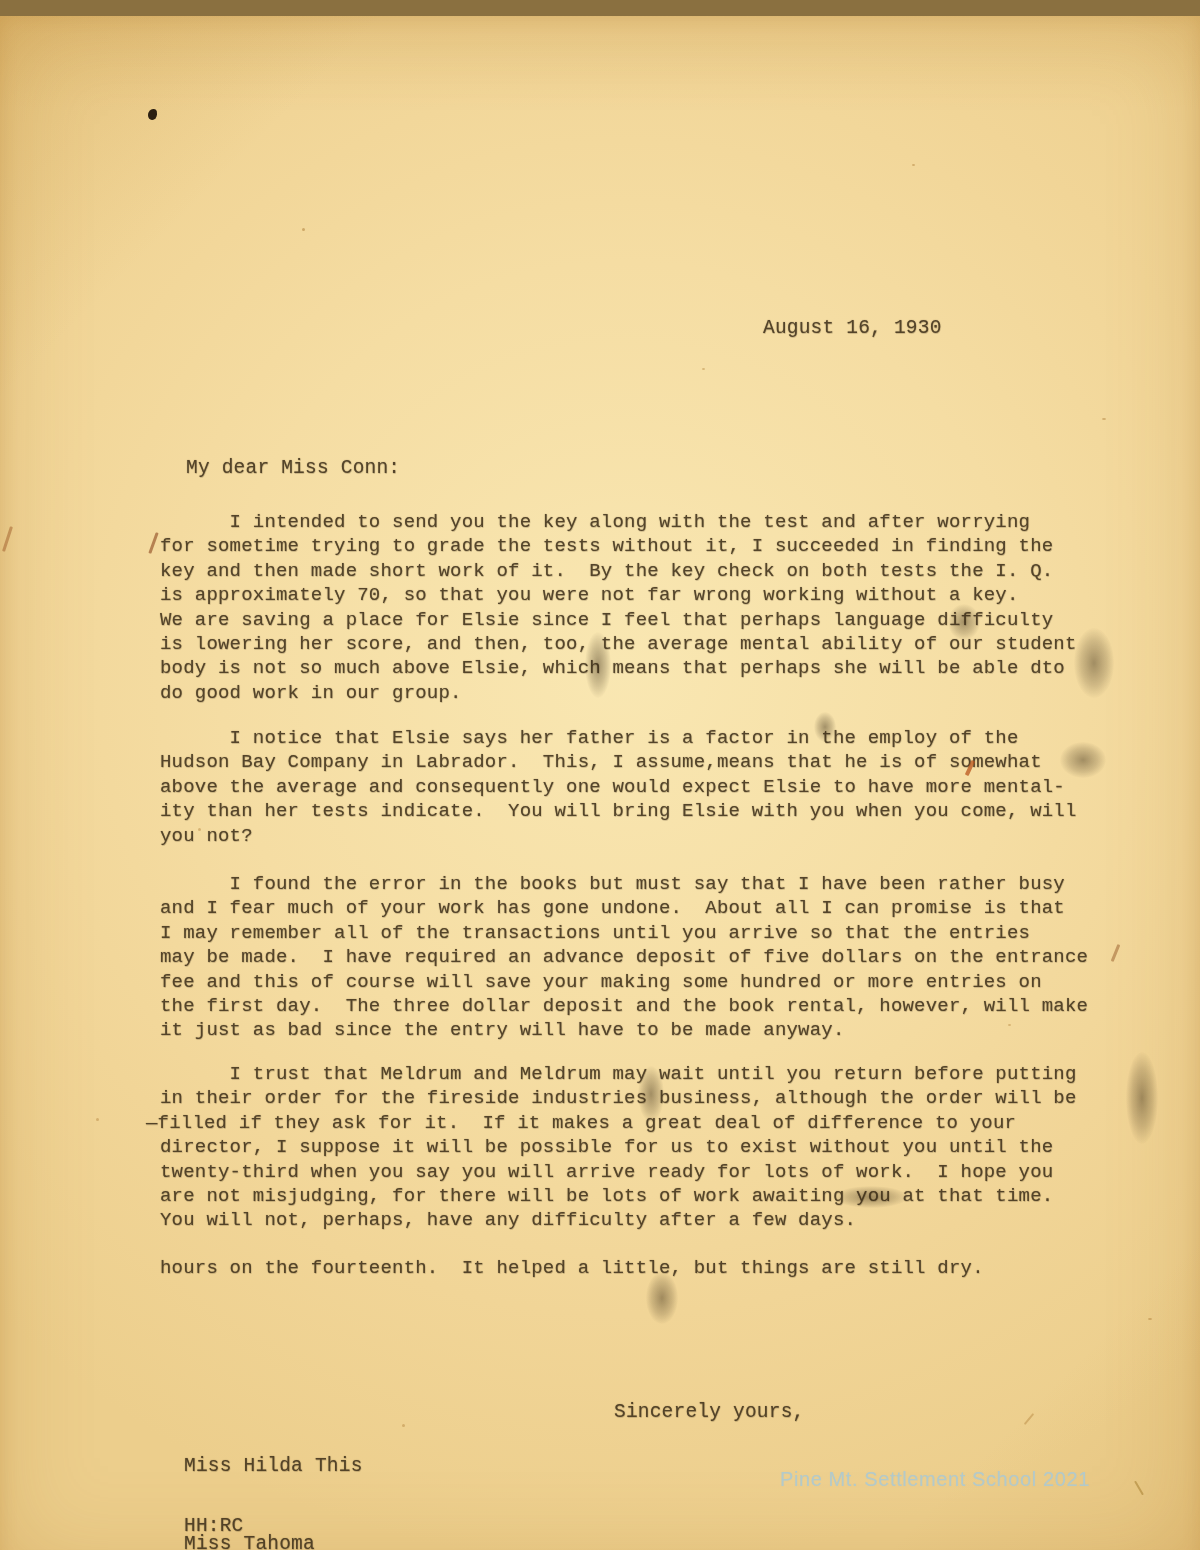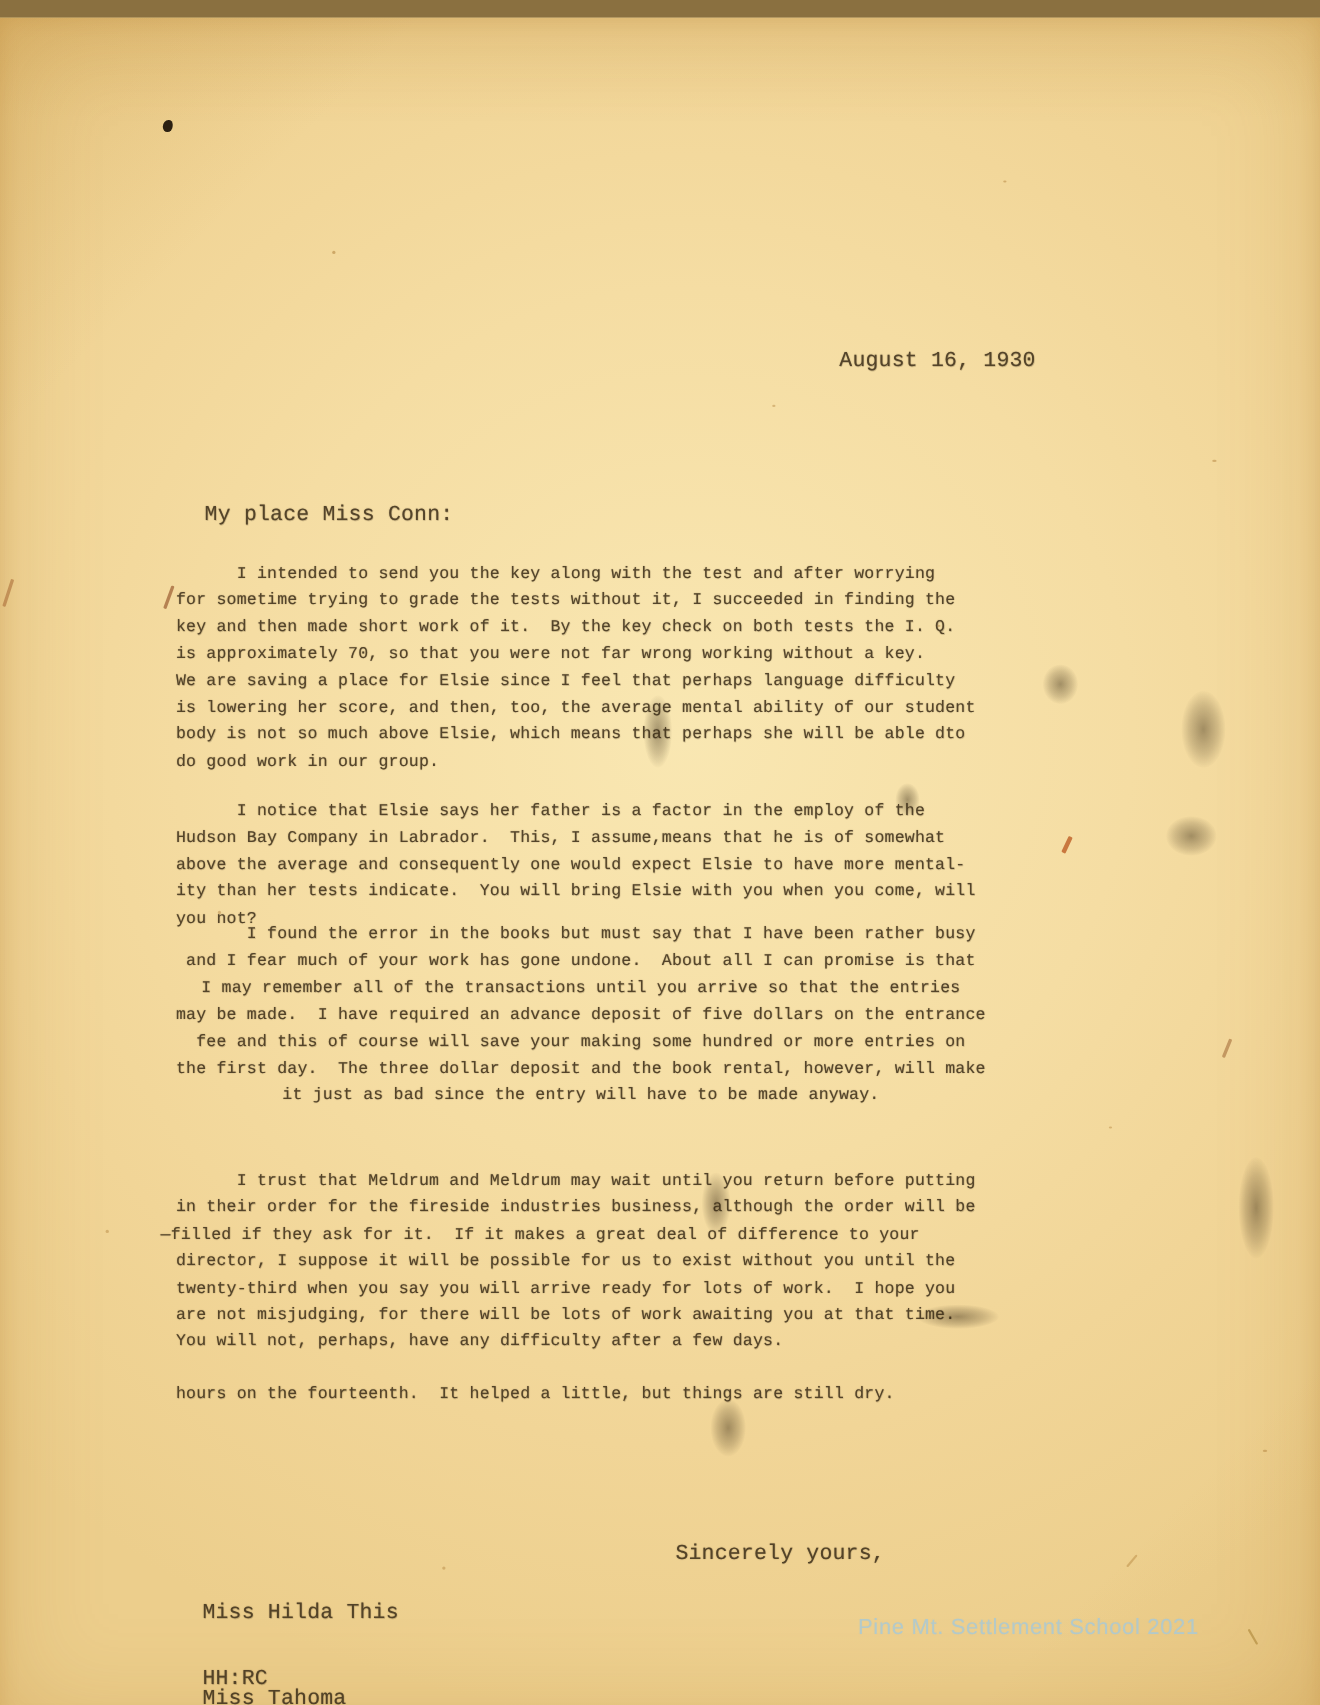--- a/index.html
+++ b/index.html
@@ -24,22 +24,22 @@
     position:absolute;
     color:#43341d;
     font-size:19.5px;
     line-height:24.4px;
     letter-spacing:.2px;
     white-space:pre;
     text-shadow:0 0 1.2px rgba(67,52,29,.55), .5px .5px 0 rgba(67,52,29,.18);
     opacity:.9;
   }
   .letter-body{position:absolute;inset:0;}
-  .para{position:absolute;left:160px;color:#43341d;font-size:15px;line-height:24.4px;letter-spacing:.2px;white-space:pre;text-shadow:0 0 1.2px rgba(67,52,29,.55), .5px .5px 0 rgba(67,52,29,.18);opacity:.9;}
-  .p1{top:494px;} .p2{top:710px;} .p3{top:822px;text-align:center;} .p4{top:1046px;} .p5{top:1240px;}
+  .para{position:absolute;left:160px;color:#43341d;font-size:19px;line-height:24.4px;letter-spacing:.2px;white-space:pre;text-shadow:0 0 1.2px rgba(67,52,29,.55), .5px .5px 0 rgba(67,52,29,.18);opacity:.9;}
+  .p1{top:494px;} .p2{top:710px;} .p3{top:856px;} .p4{top:1046px;} .p5{top:1240px;}
   .line{white-space:pre;}
   .line.outdent{text-indent:-14px;}
   .date{top:300px;left:763px;}
   .salutation{top:440px;left:186px;}
   .closing{top:1384px;left:614px;}
   .address{top:1385px;left:184px;line-height:26px;}
   .initials{top:1498px;left:184px;}
   .watermark{
     position:absolute;top:1452px;left:780px;
     font-family:"Liberation Sans","DejaVu Sans",sans-serif;
@@ -54,21 +54,21 @@
   .speck{position:absolute;border-radius:50%;pointer-events:none;}
   .tick{position:absolute;pointer-events:none;border-radius:1px;}
 </style>
 </head>
 <body>
 
 <div class="paper">
   <div class="corner-shade"></div>
 
   <div class="ink date">August 16, 1930</div>
-  <div class="ink salutation">My place Miss Conn:</div>
+  <div class="ink salutation">My dear Miss Conn:</div>
 
   <div class="letter-body">
       <div class="para p1"><div class="line">      I intended to send you the key along with the test and after worrying</div><div class="line">for sometime trying to grade the tests without it, I succeeded in finding the</div><div class="line">key and then made short work of it.  By the key check on both tests the I. Q.</div><div class="line">is approximately 70, so that you were not far wrong working without a key.</div><div class="line">We are saving a place for Elsie since I feel that perhaps language difficulty</div><div class="line">is lowering her score, and then, too, the average mental ability of our student</div><div class="line">body is not so much above Elsie, which means that perhaps she will be able dto</div><div class="line">do good work in our group.</div></div>
       <div class="para p2"><div class="line">      I notice that Elsie says her father is a factor in the employ of the</div><div class="line">Hudson Bay Company in Labrador.  This, I assume,means that he is of somewhat</div><div class="line">above the average and consequently one would expect Elsie to have more mental-</div><div class="line">ity than her tests indicate.  You will bring Elsie with you when you come, will</div><div class="line">you not?</div></div>
       <div class="para p3"><div class="line">      I found the error in the books but must say that I have been rather busy</div><div class="line">and I fear much of your work has gone undone.  About all I can promise is that</div><div class="line">I may remember all of the transactions until you arrive so that the entries</div><div class="line">may be made.  I have required an advance deposit of five dollars on the entrance</div><div class="line">fee and this of course will save your making some hundred or more entries on</div><div class="line">the first day.  The three dollar deposit and the book rental, however, will make</div><div class="line">it just as bad since the entry will have to be made anyway.</div></div>
       <div class="para p4"><div class="line">      I trust that Meldrum and Meldrum may wait until you return before putting</div><div class="line">in their order for the fireside industries business, although the order will be</div><div class="line outdent">—filled if they ask for it.  If it makes a great deal of difference to your</div><div class="line">director, I suppose it will be possible for us to exist without you until the</div><div class="line">twenty-third when you say you will arrive ready for lots of work.  I hope you</div><div class="line">are not misjudging, for there will be lots of work awaiting you at that time.</div><div class="line">You will not, perhaps, have any difficulty after a few days.</div></div>
       <div class="para p5"><div class="line">hours on the fourteenth.  It helped a little, but things are still dry.</div></div>
     </div>
 
   <div class="ink closing">Sincerely yours,</div>

